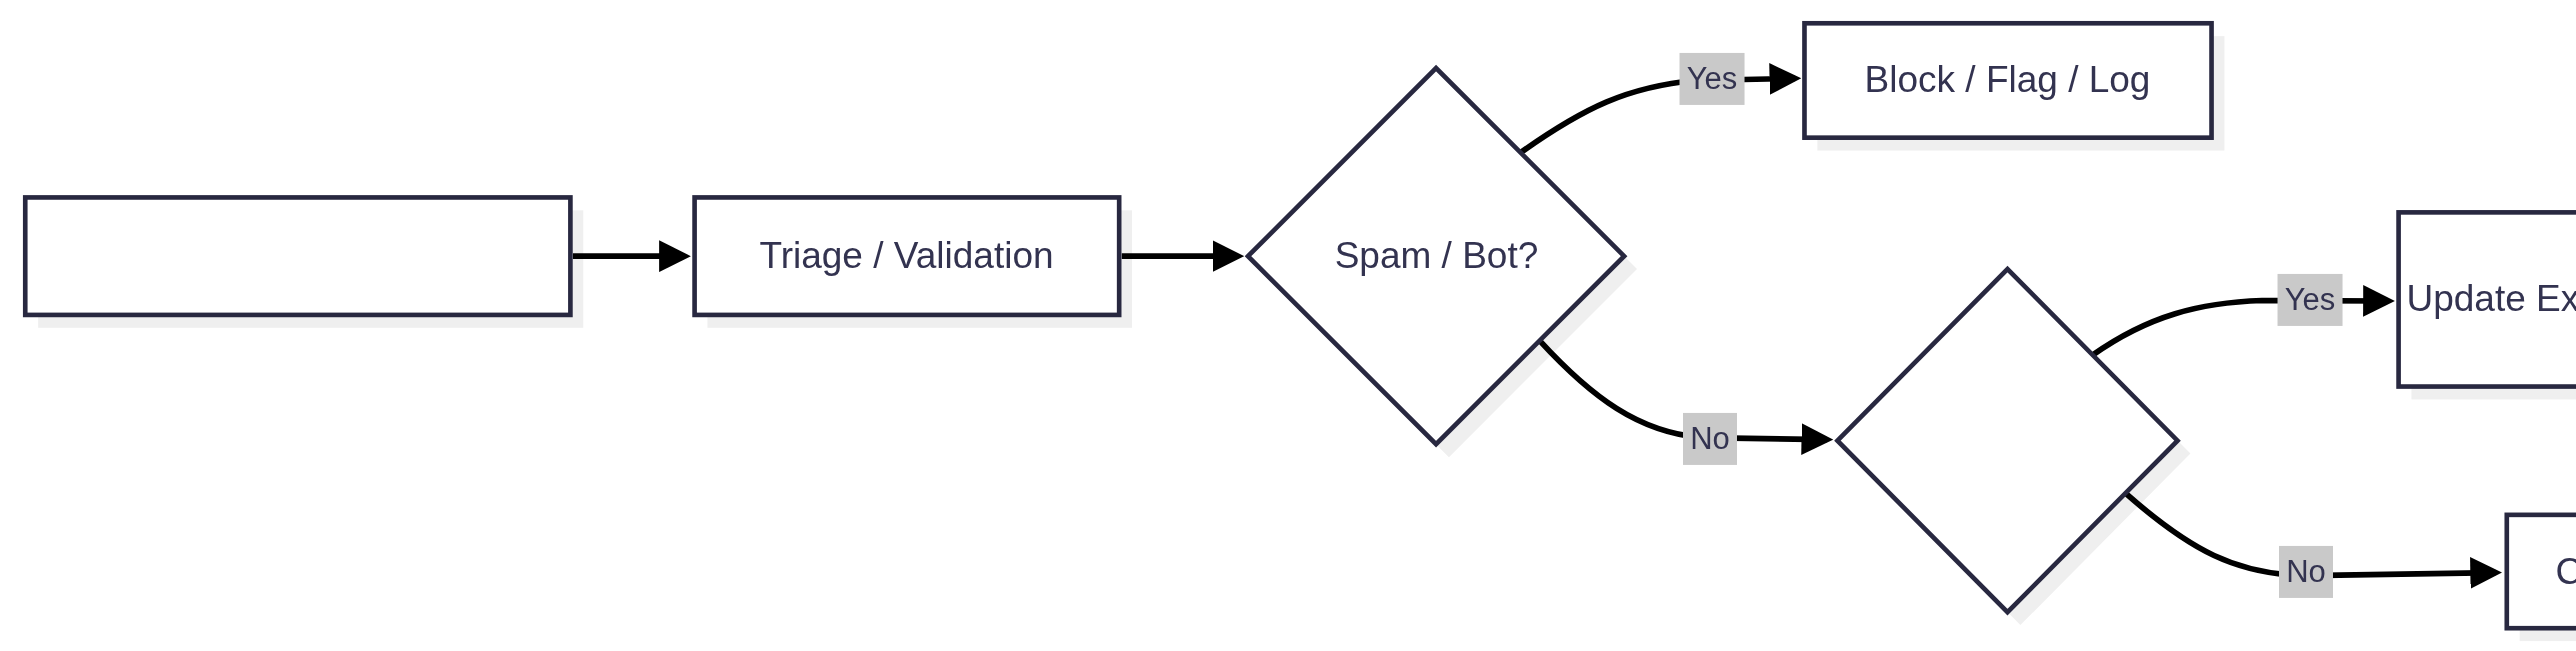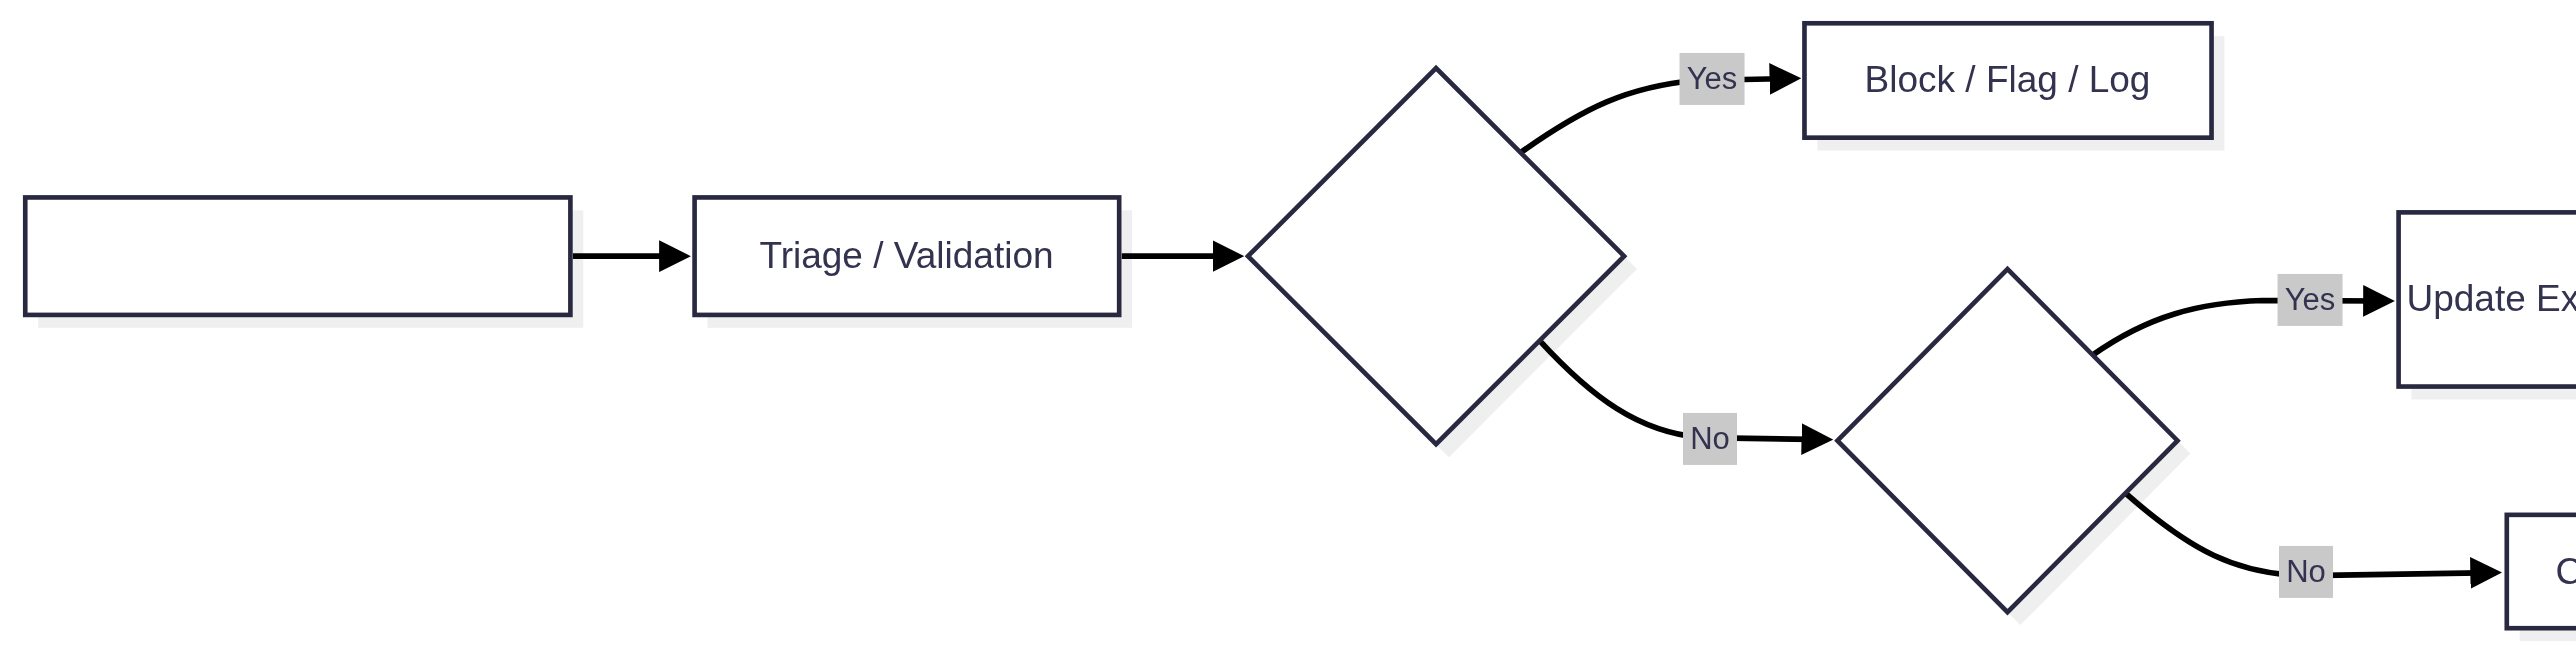--- a/index.html
+++ b/index.html
@@ -75,20 +75,21 @@
       <rect class="node-shape" x="3502" y="45" width="790" height="222"></rect>
       <polygon class="node-shape" points="3566,855 3896,522 4226,855 3896,1188"></polygon>
       <rect class="node-shape" x="4655" y="412" width="1160" height="338"></rect>
       <rect class="node-shape" x="4865" y="999" width="752" height="220"></rect>
     </g>
   </svg>
 
 
   <div class="node-label" style="left:694px;top:197px;width:425px;height:117px;">Triage / Validation</div>
 
+  <div class="node-label" style="left:1256px;top:225px;width:361px;height:62px;">Spam / Bot?</div>
 
   <div class="node-label" style="left:1804px;top:23px;width:407px;height:114px;">Block / Flag / Log</div>
 
 
   <div class="node-label wrap" style="left:2398px;top:212px;width:598px;height:174px;">Update Existing Lead + Log Activity</div>
 
   <div class="node-label" style="left:2506px;top:515px;width:387px;height:113px;">Create New Lead</div>
 
   <div class="edge-label" style="left:1712px;top:79px;">Yes</div>
 

